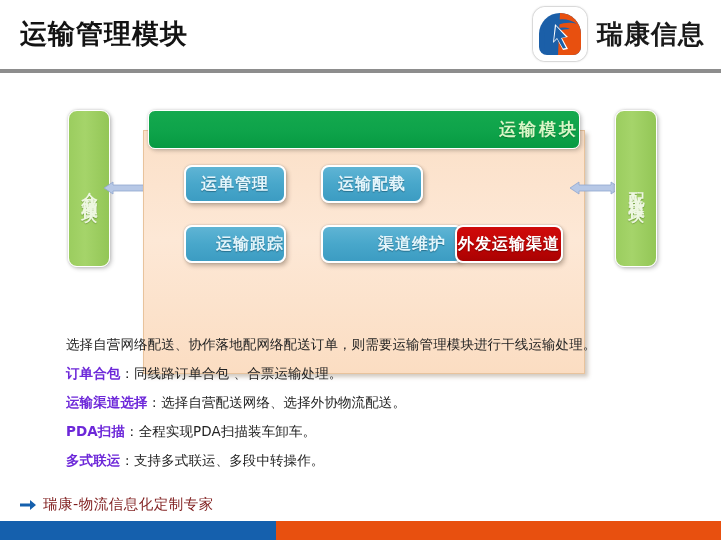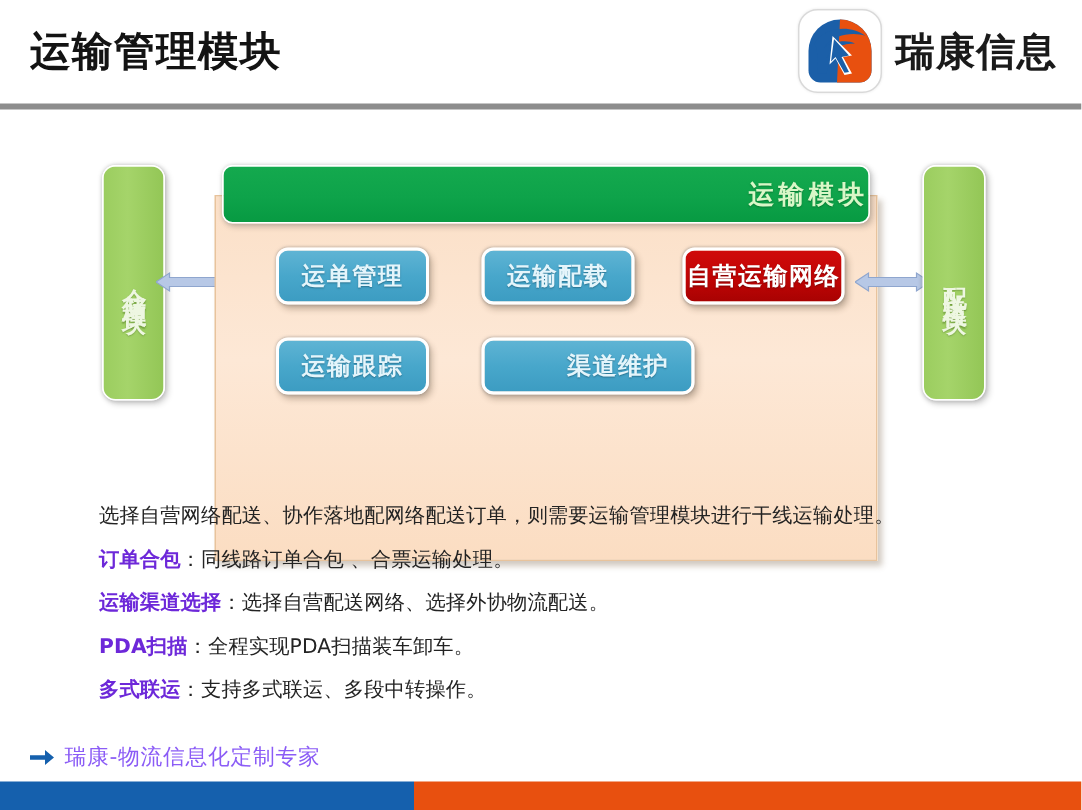--- a/index.html
+++ b/index.html
@@ -159,21 +159,21 @@
   }
   .node.red .node-label {
     color: #ffffff;
     text-shadow: 0 1px 1px rgba(90,0,0,0.65);
   }
 
   
   #node-0 { left: 184px; top: 85px; }
   #node-1 { left: 321px; top: 85px; }
   #node-2 { left: 455px; top: 85px; width: 104px; }
-  #node-3 { left: 184px; top: 145px; }
+  #node-3 { left: 184px; top: 145px; justify-content: flex-end; }
   #node-4 { left: 321px; top: 145px; padding-left: 40px; }
   #node-5 { left: 455px; top: 145px; width: 104px; }
 
   
   #body-text {
     position: absolute;
     left: 66px; top: 332px;
     width: 610px;
   }
   .text-line {
@@ -193,21 +193,21 @@
   #footer-tagline {
     position: absolute;
     left: 20px; top: 495px;
     display: flex;
     align-items: center;
     gap: 7px;
   }
   #footer-arrow-icon { display: block; }
   #footer-tagline-label {
     font-size: 14.5px;
-    color: #8b5cf6;
+    color: #7f1d1d;
     letter-spacing: 0.5px;
     white-space: nowrap;
     text-align: center;
   }
   #footer-bar {
     position: absolute;
     left: 0; top: 521px;
     width: 721px; height: 19px;
     display: flex;
   }
@@ -254,28 +254,28 @@
   <div id="module-header">
     <span id="module-header-label">运输模块</span>
   </div>
 
   <div id="node-0" class="node blue">
     <span class="node-label">运单管理</span>
   </div>
   <div id="node-1" class="node blue">
     <span class="node-label">运输配载</span>
   </div>
-  <div id="node-2" class="node red">
-    <span class="node-label">自营运输网络</span>
-  </div>
   <div id="node-3" class="node blue">
     <span class="node-label">运输跟踪</span>
   </div>
   <div id="node-4" class="node blue">
     <span class="node-label">渠道维护</span>
+  </div>
+  <div id="node-5" class="node red">
+    <span class="node-label">外发运输渠道</span>
   </div>
 
   <div id="connector-right" class="connector">
     <svg width="50" height="14" viewBox="0 0 50 14" aria-hidden="true">
       <polygon points="0,7 9,1 9,4 41,4 41,1 50,7 41,13 41,10 9,10 9,13" fill="#b7c8e6" stroke="#8fa6ce" stroke-width="0.8"></polygon>
     </svg>
   </div>
 
   <div id="side-bar-right" class="side-bar">
     <span class="side-bar-label">配送模块</span>

